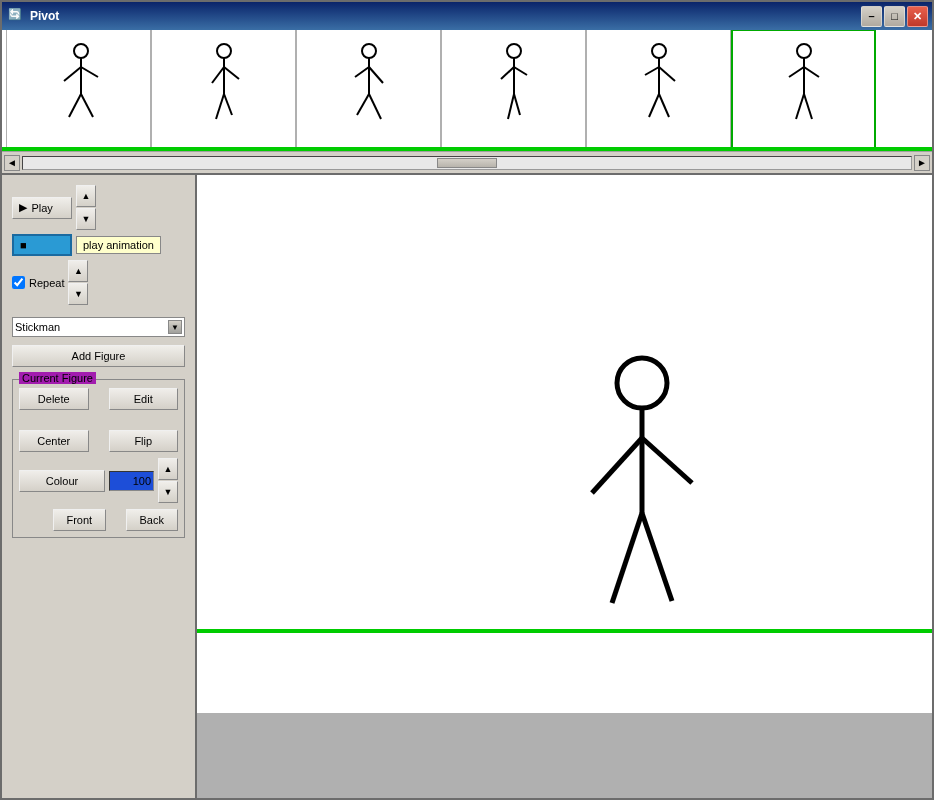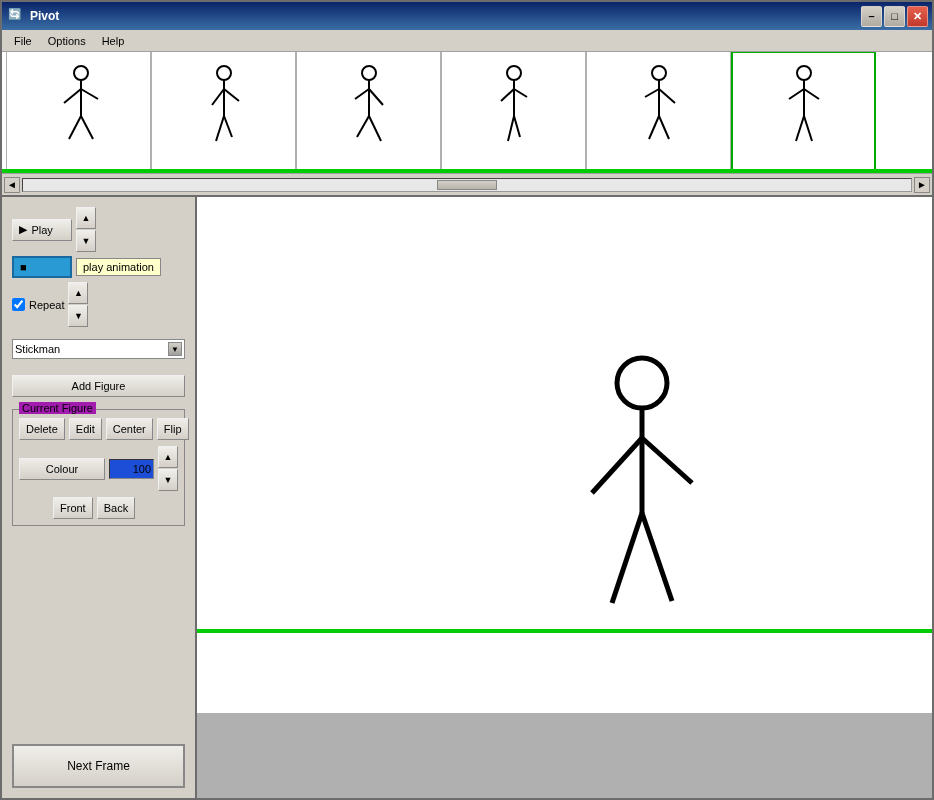--- a/index.html
+++ b/index.html
@@ -208,40 +208,40 @@
       cursor: pointer;
     }
     .dropdown-arrow {
       width: 14px; height: 14px;
       background: linear-gradient(to bottom, #d4d0c8, #a0a09c);
       border: 1px solid #888;
       display: flex; align-items: center; justify-content: center;
       font-size: 8px;
     }
 
-    .add-figure-btn { width: 100%; margin-top: 8px; }
+    .add-figure-btn { width: 100%; margin-top: 0; }
 
     
     .group-box {
       border: 1px solid #888;
       padding: 8px 6px 6px;
       position: relative;
       margin-top: 4px;
     }
     .group-label {
       position: absolute;
       top: -8px; left: 6px;
       background: #a21caf;
       padding: 0 3px;
       font-size: 11px;
     }
     .button-grid {
       display: grid;
-      grid-template-columns: 1fr 1fr 1fr 1fr;
-      gap: 4px;
+      grid-template-columns: 1fr 1fr;
+      gap: 20px;
     }
 
     .colour-row {
       display: flex;
       align-items: center;
       gap: 4px;
     }
     .colour-input {
       width: 45px; height: 20px;
       background: #1d4ed8;
@@ -305,25 +305,20 @@
       <span class="title-bar-icon">🔄</span>
       <span class="title-bar-title">Pivot</span>
     </div>
     <div class="title-bar-buttons">
       <div class="title-btn">–</div>
       <div class="title-btn">□</div>
       <div class="title-btn close">✕</div>
     </div>
   </div>
 
-  <div class="menu-bar">
-    <div class="menu-item">File</div>
-    <div class="menu-item">Options</div>
-    <div class="menu-item">Help</div>
-  </div>
 
   <div class="timeline-area">
     <div class="timeline-frames">
 
       <div class="frame-cell">
         <svg width="60" height="100" viewBox="0 0 60 100">
 
           <circle cx="32" cy="12" r="7" fill="none" stroke="black" stroke-width="2"></circle>
 
           <line x1="32" y1="19" x2="32" y2="55" stroke="black" stroke-width="2"></line>
@@ -459,21 +454,20 @@
             <button class="btn spin-btn">▲</button>
             <button class="btn spin-btn">▼</button>
           </div>
         </div>
         <div class="button-grid" style="margin-top:6px;padding-left:34px;">
           <button class="btn">Front</button>
           <button class="btn">Back</button>
         </div>
       </div>
 
-      <button class="btn next-frame-btn">Next Frame</button>
 
     </div>
 
     <div class="canvas-area">
       <div class="canvas-white">
 
         <svg style="position:absolute; right:220px; bottom:80px; width:140px; height:280px;" viewBox="0 0 140 280">
 
           <circle cx="70" cy="30" r="25" fill="none" stroke="black" stroke-width="5"></circle>
 

